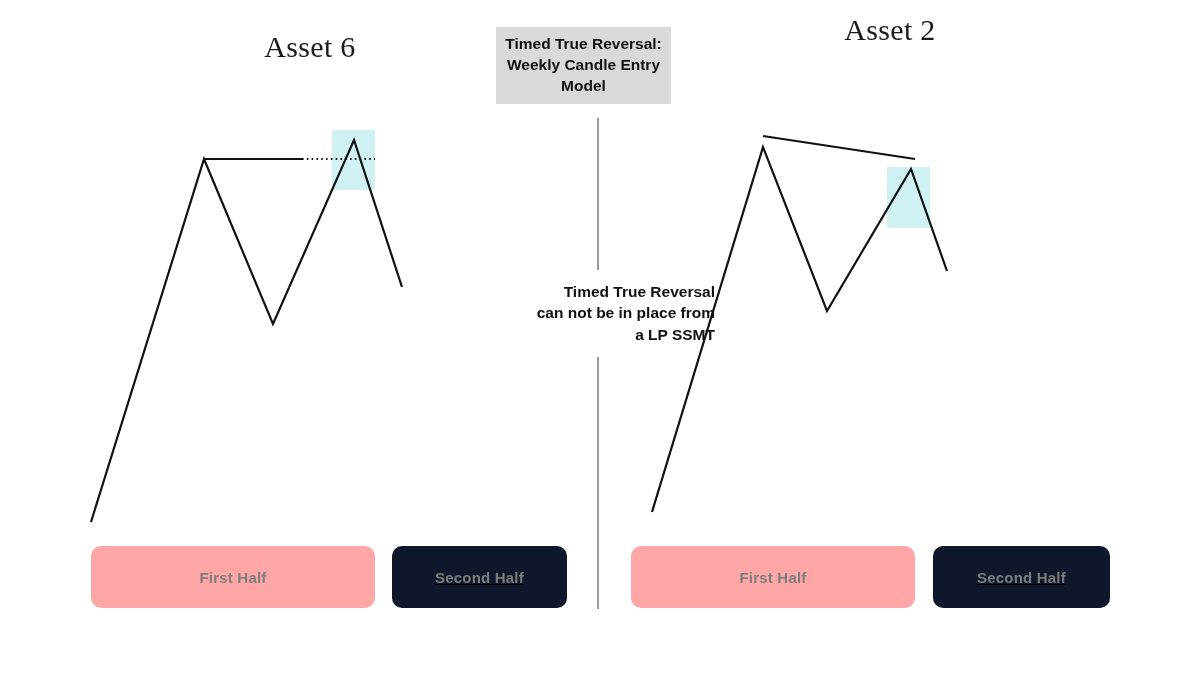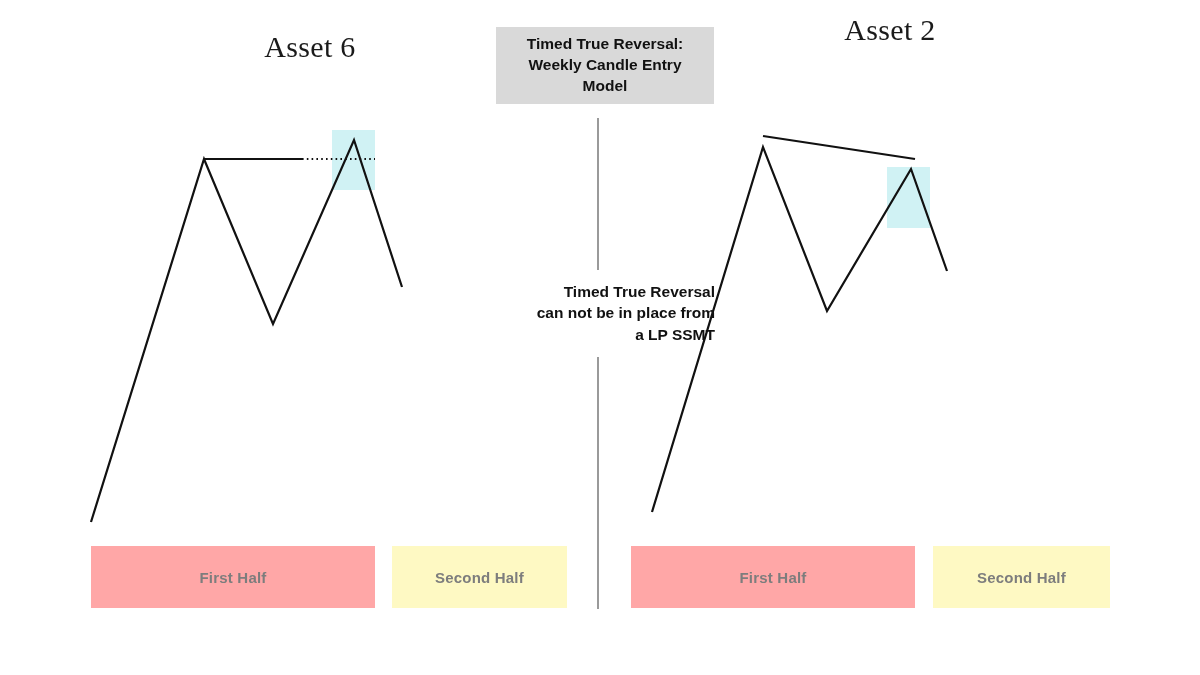--- a/index.html
+++ b/index.html
@@ -35,21 +35,21 @@
     letter-spacing: 0.3px;
   }
   #title-asset-1 { left: 210px; top: 30px; width: 200px; }
   #title-asset-2 { left: 790px; top: 13px; width: 200px; }
 
   
   #center-header {
     position: absolute;
     left: 496px;
     top: 27px;
-    width: 218px;
+    width: 175px;
     height: 77px;
     background: #d9d9d9;
     display: flex;
     align-items: center;
     justify-content: center;
     box-sizing: border-box;
     padding: 20px 8px;
   }
   #center-header-text {
     font-size: 15.5px;
@@ -85,30 +85,31 @@
   #divider-bottom { top: 357px; height: 252px; }
 
   
   .session-bar {
     position: absolute;
     height: 62px;
     display: flex;
     align-items: center;
     justify-content: center;
     box-sizing: border-box;
+    border-radius: 10px;
   }
   .session-bar .session-label {
     font-size: 15px;
     font-weight: bold;
     color: #7d7d7d;
     letter-spacing: 0.2px;
     white-space: nowrap;
   }
   .bar-first  { background: #ffa7a7; }
-  .bar-second { background: #fef9c3; }
+  .bar-second { background: #0f172a; text-decoration: underline; }
 
   #bar-a1-first  { left: 91px;  top: 546px; width: 284px; }
   #bar-a1-second { left: 392px; top: 546px; width: 175px; }
   #bar-a2-first  { left: 631px; top: 546px; width: 284px; }
   #bar-a2-second { left: 933px; top: 546px; width: 177px; }
 
   
   #chart-svg {
     position: absolute;
     left: 0;

